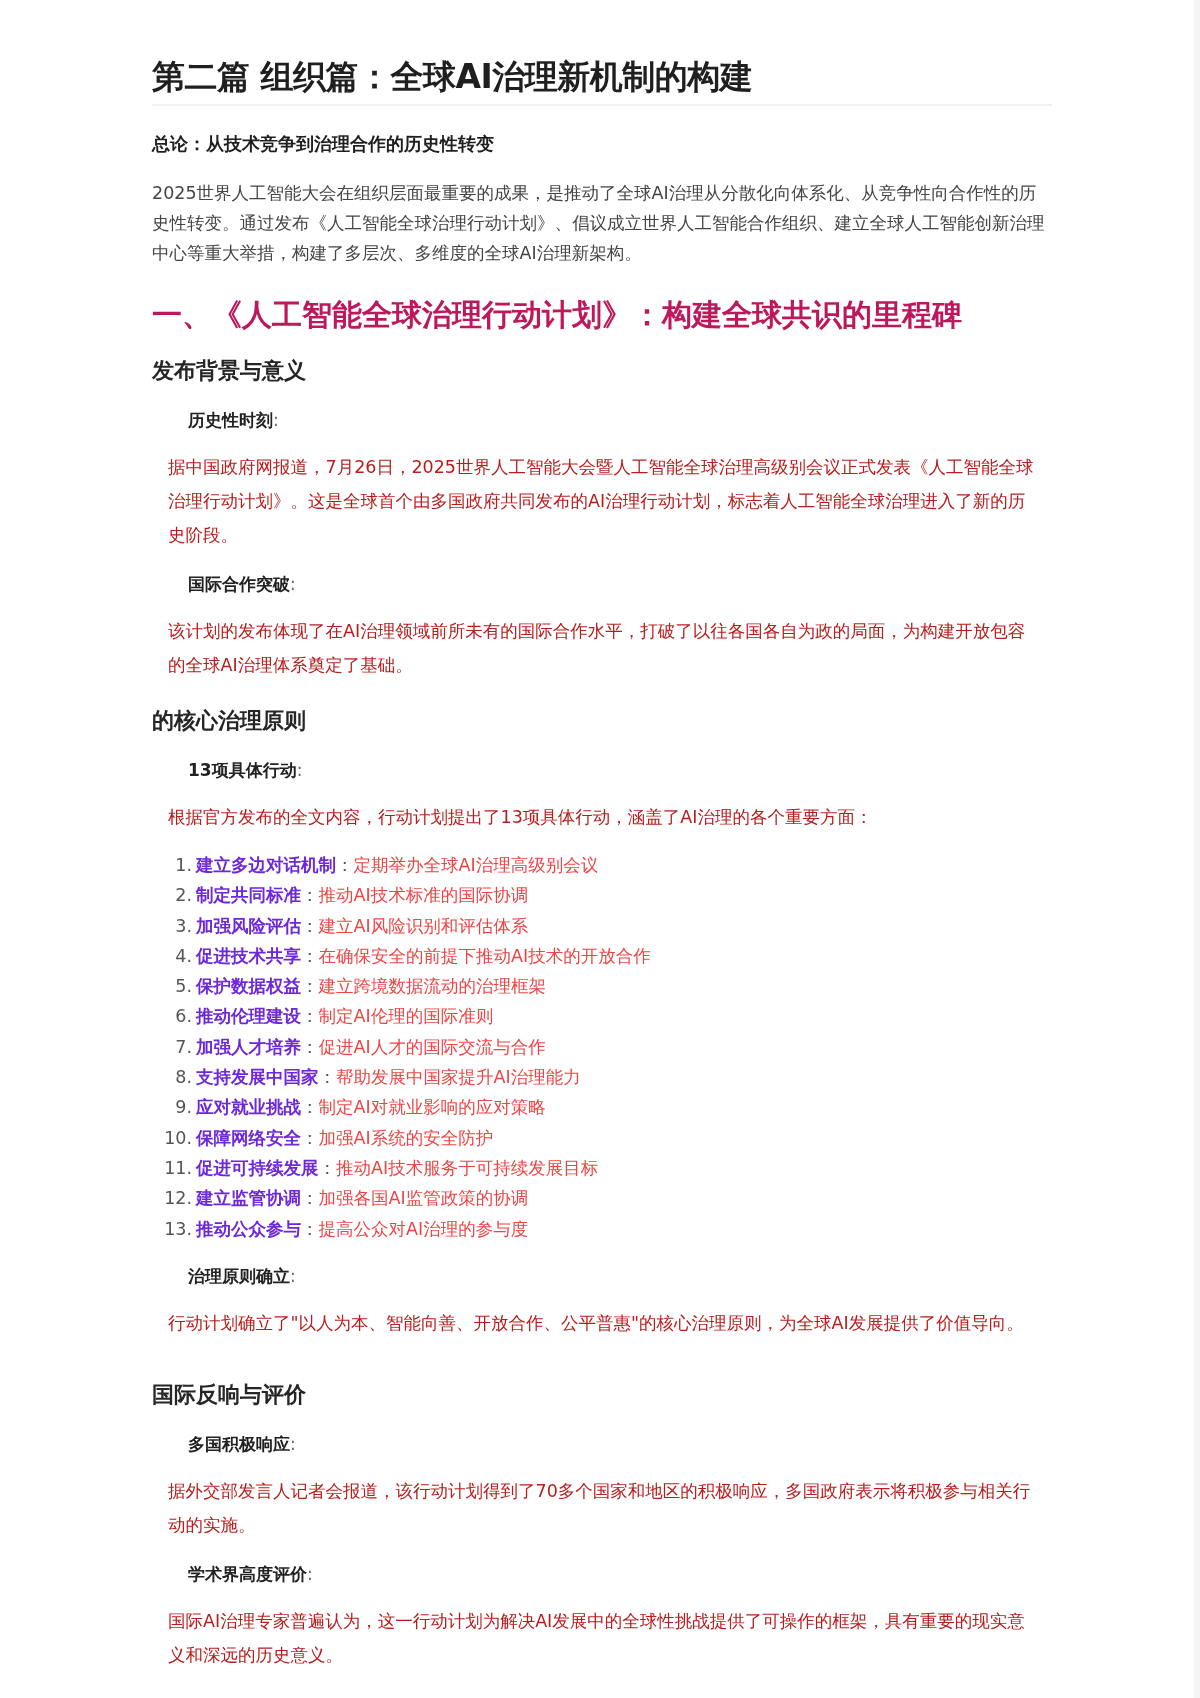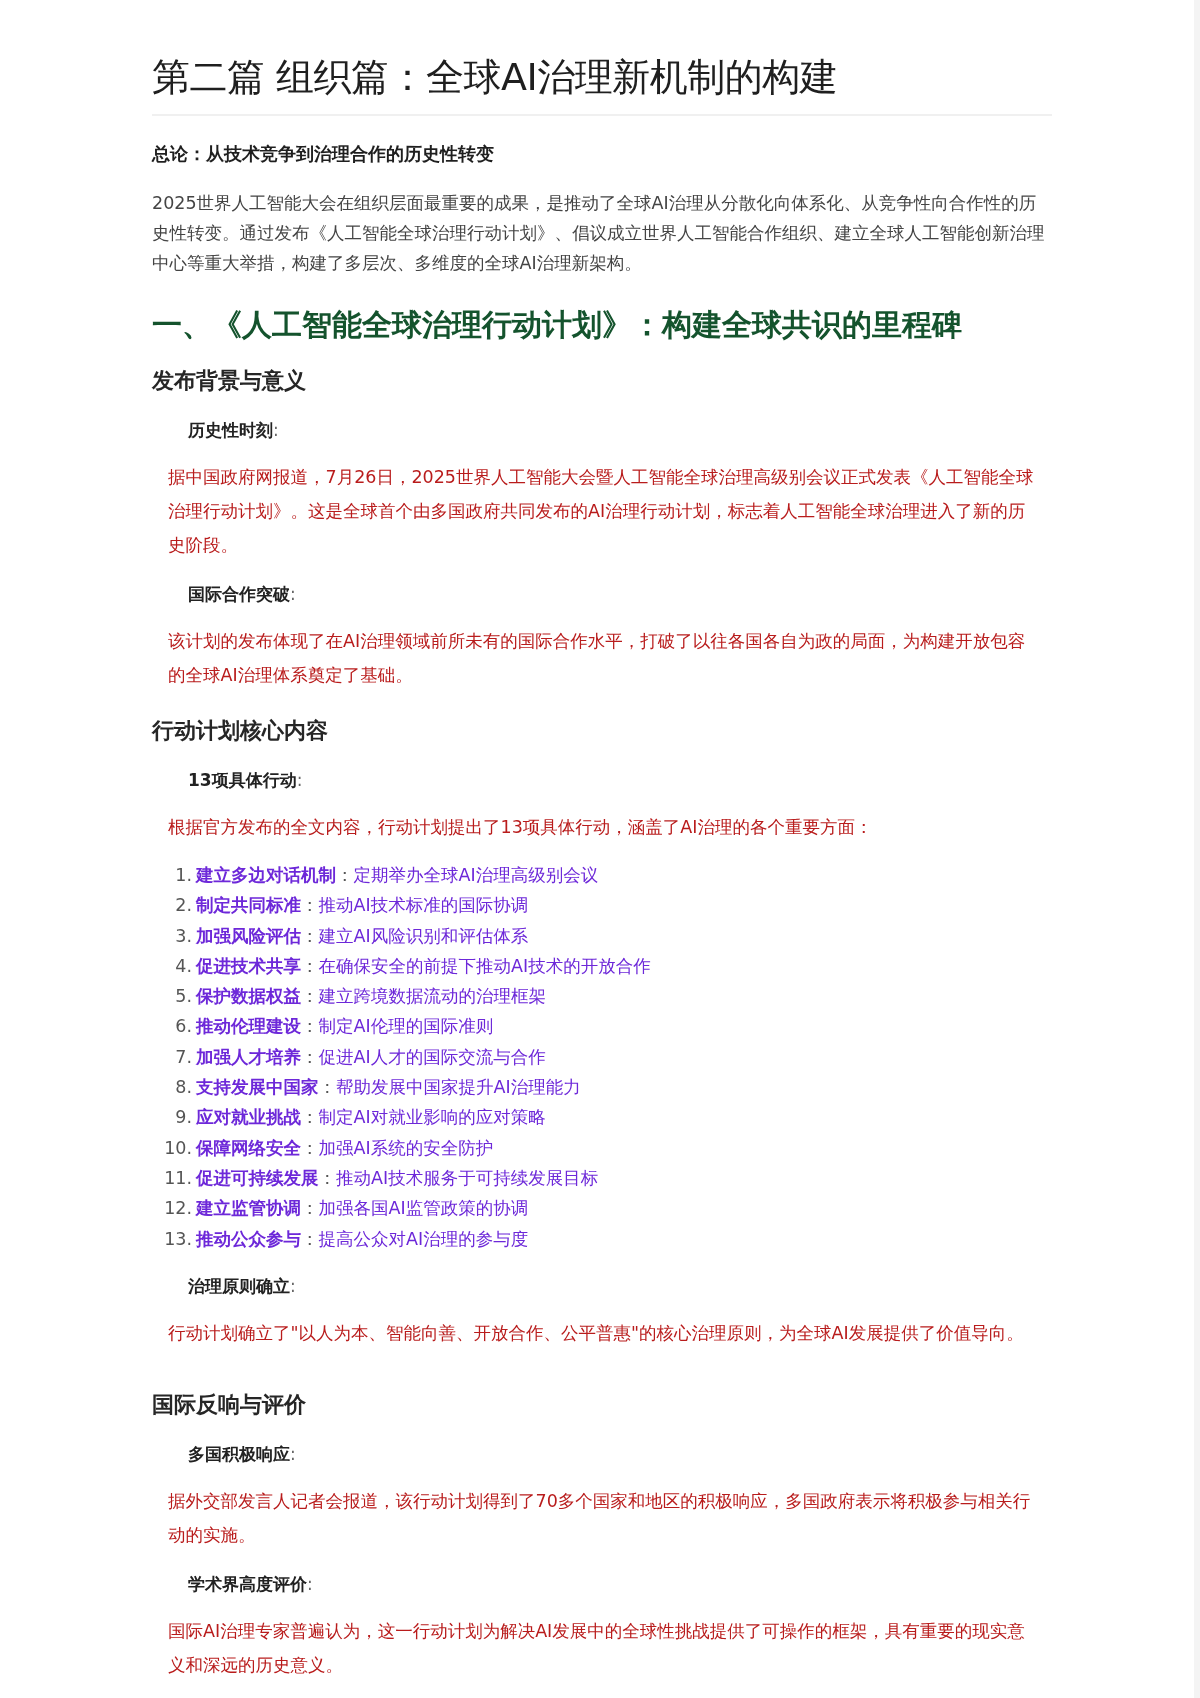--- a/index.html
+++ b/index.html
@@ -24,42 +24,42 @@
     background: #f4f4f4;
   }
   .page {
     position: absolute;
     left: 152px;
     top: 52px;
     width: 900px;
   }
   h1.doc-title {
     margin: 0;
-    font-size: 38px;
+    font-size: 33px;
     line-height: 50px;
-    font-weight: normal;
+    font-weight: bold;
     color: #1f1f1f;
     letter-spacing: -0.5px;
-    padding-bottom: 12px;
+    padding-bottom: 2px;
     border-bottom: 2px solid #f0f0f0;
     width: 900px;
   }
   h2.section-h2 {
     margin: 18px 0 0 0;
     font-size: 18px;
     line-height: 40px;
     font-weight: bold;
     color: #1f1f1f;
   }
   h2.big-h2 {
     margin: 26px 0 0 0;
     font-size: 30px;
     line-height: 42px;
     font-weight: bold;
-    color: #14532d;
+    color: #be185d;
   }
   h3.sub-h3 {
     margin: 18px 0 0 0;
     font-size: 22px;
     line-height: 34px;
     font-weight: bold;
     color: #262626;
   }
   p.para {
     margin: 14px 0 0 0;
@@ -107,21 +107,21 @@
     box-sizing: border-box;
   }
   ol.actions li .key {
     font-weight: bold;
     color: #6d28d9;
   }
   ol.actions li .sep {
     color: #555;
   }
   ol.actions li .desc {
-    color: #6d28d9;
+    color: #ef4444;
     text-align: right;
   }
 </style>
 </head>
 <body>
 
 <div class="right-strip"></div>
 
 <main class="page">
 
@@ -137,21 +137,21 @@
   <div class="block">
     <div class="label"><span>历史性时刻</span><span class="colon">:</span></div>
     <p class="text">据中国政府网报道，7月26日，2025世界人工智能大会暨人工智能全球治理高级别会议正式发表《人工智能全球治理行动计划》。这是全球首个由多国政府共同发布的AI治理行动计划，标志着人工智能全球治理进入了新的历史阶段。</p>
   </div>
 
   <div class="block">
     <div class="label"><span>国际合作突破</span><span class="colon">:</span></div>
     <p class="text">该计划的发布体现了在AI治理领域前所未有的国际合作水平，打破了以往各国各自为政的局面，为构建开放包容的全球AI治理体系奠定了基础。</p>
   </div>
 
-  <h3 class="sub-h3" style="margin-top:22px">行动计划核心内容</h3>
+  <h3 class="sub-h3" style="margin-top:22px">的核心治理原则</h3>
 
   <div class="block">
     <div class="label"><span>13项具体行动</span><span class="colon">:</span></div>
     <p class="text">根据官方发布的全文内容，行动计划提出了13项具体行动，涵盖了AI治理的各个重要方面：</p>
   </div>
 
   <ol class="actions">
     <li>
         <span class="num">1.</span>
         <span class="key">建立多边对话机制</span>

